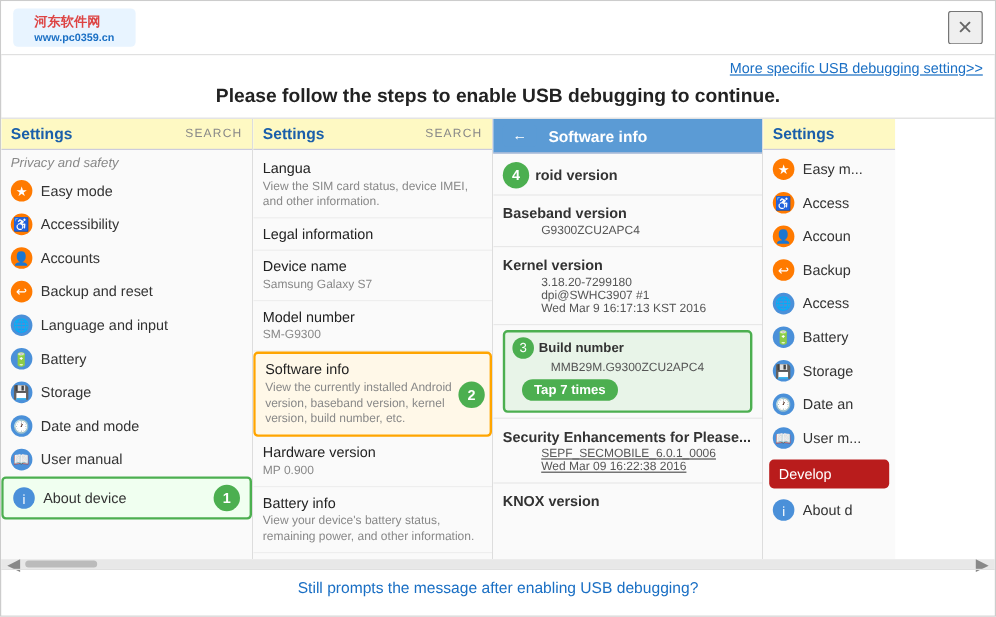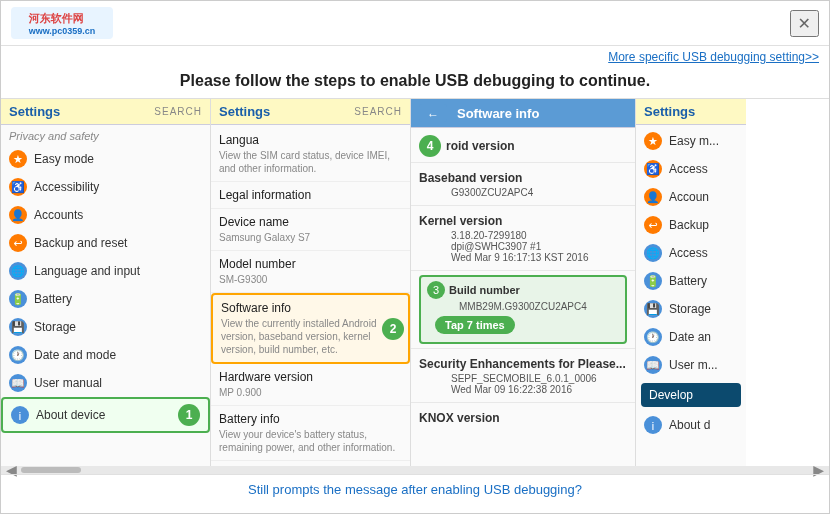--- a/index.html
+++ b/index.html
@@ -232,21 +232,21 @@
     }
     .bottom-link {
       text-align: center;
       padding: 7px 0 16px;
       font-size: 13px;
       color: #1a6fc4;
       cursor: pointer;
       border-top: 1px solid #e0e0e0;
     }
     .col4-dev {
-      background: #0c4a6e;
+      background: #b91c1c;
       color: #fff;
       border-radius: 4px;
       padding: 5px 8px;
       margin: 4px 5px;
       font-size: 12px;
       font-weight: 500;
     }
     .scrollbar-area {
       height: 8px;
       background: #e8e8e8;
@@ -403,21 +403,21 @@
         <div class="build-section">
           <div style="display:flex;align-items:center;margin-bottom:2px;">
             <span class="step3-num">3</span>
             <span class="col3-info-title" style="padding:0;font-size:11px;">Build number</span>
           </div>
           <div class="col3-info-val" style="padding:0;">MMB29M.G9300ZCU2APC4</div>
           <span class="tap7-badge">Tap 7 times</span>
         </div>
         <div class="col3-divider"></div>
         <div class="col3-info-title">Security Enhancements for Please...</div>
-        <div class="col3-info-val" style="white-space:pre-line;">SEPF_SECMOBILE_6.0.1_0006
+        <div class="col3-info-val" style="white-space:pre-line;text-decoration:underline;">SEPF_SECMOBILE_6.0.1_0006
 Wed Mar 09 16:22:38 2016</div>
         <div class="col3-divider"></div>
         <div class="col3-info-title">KNOX version</div>
 
       </div>
     </div>
 
     <div class="col" style="max-width:110px;">
       <div class="col-header">
         <span class="col-header-title">Settings</span>

